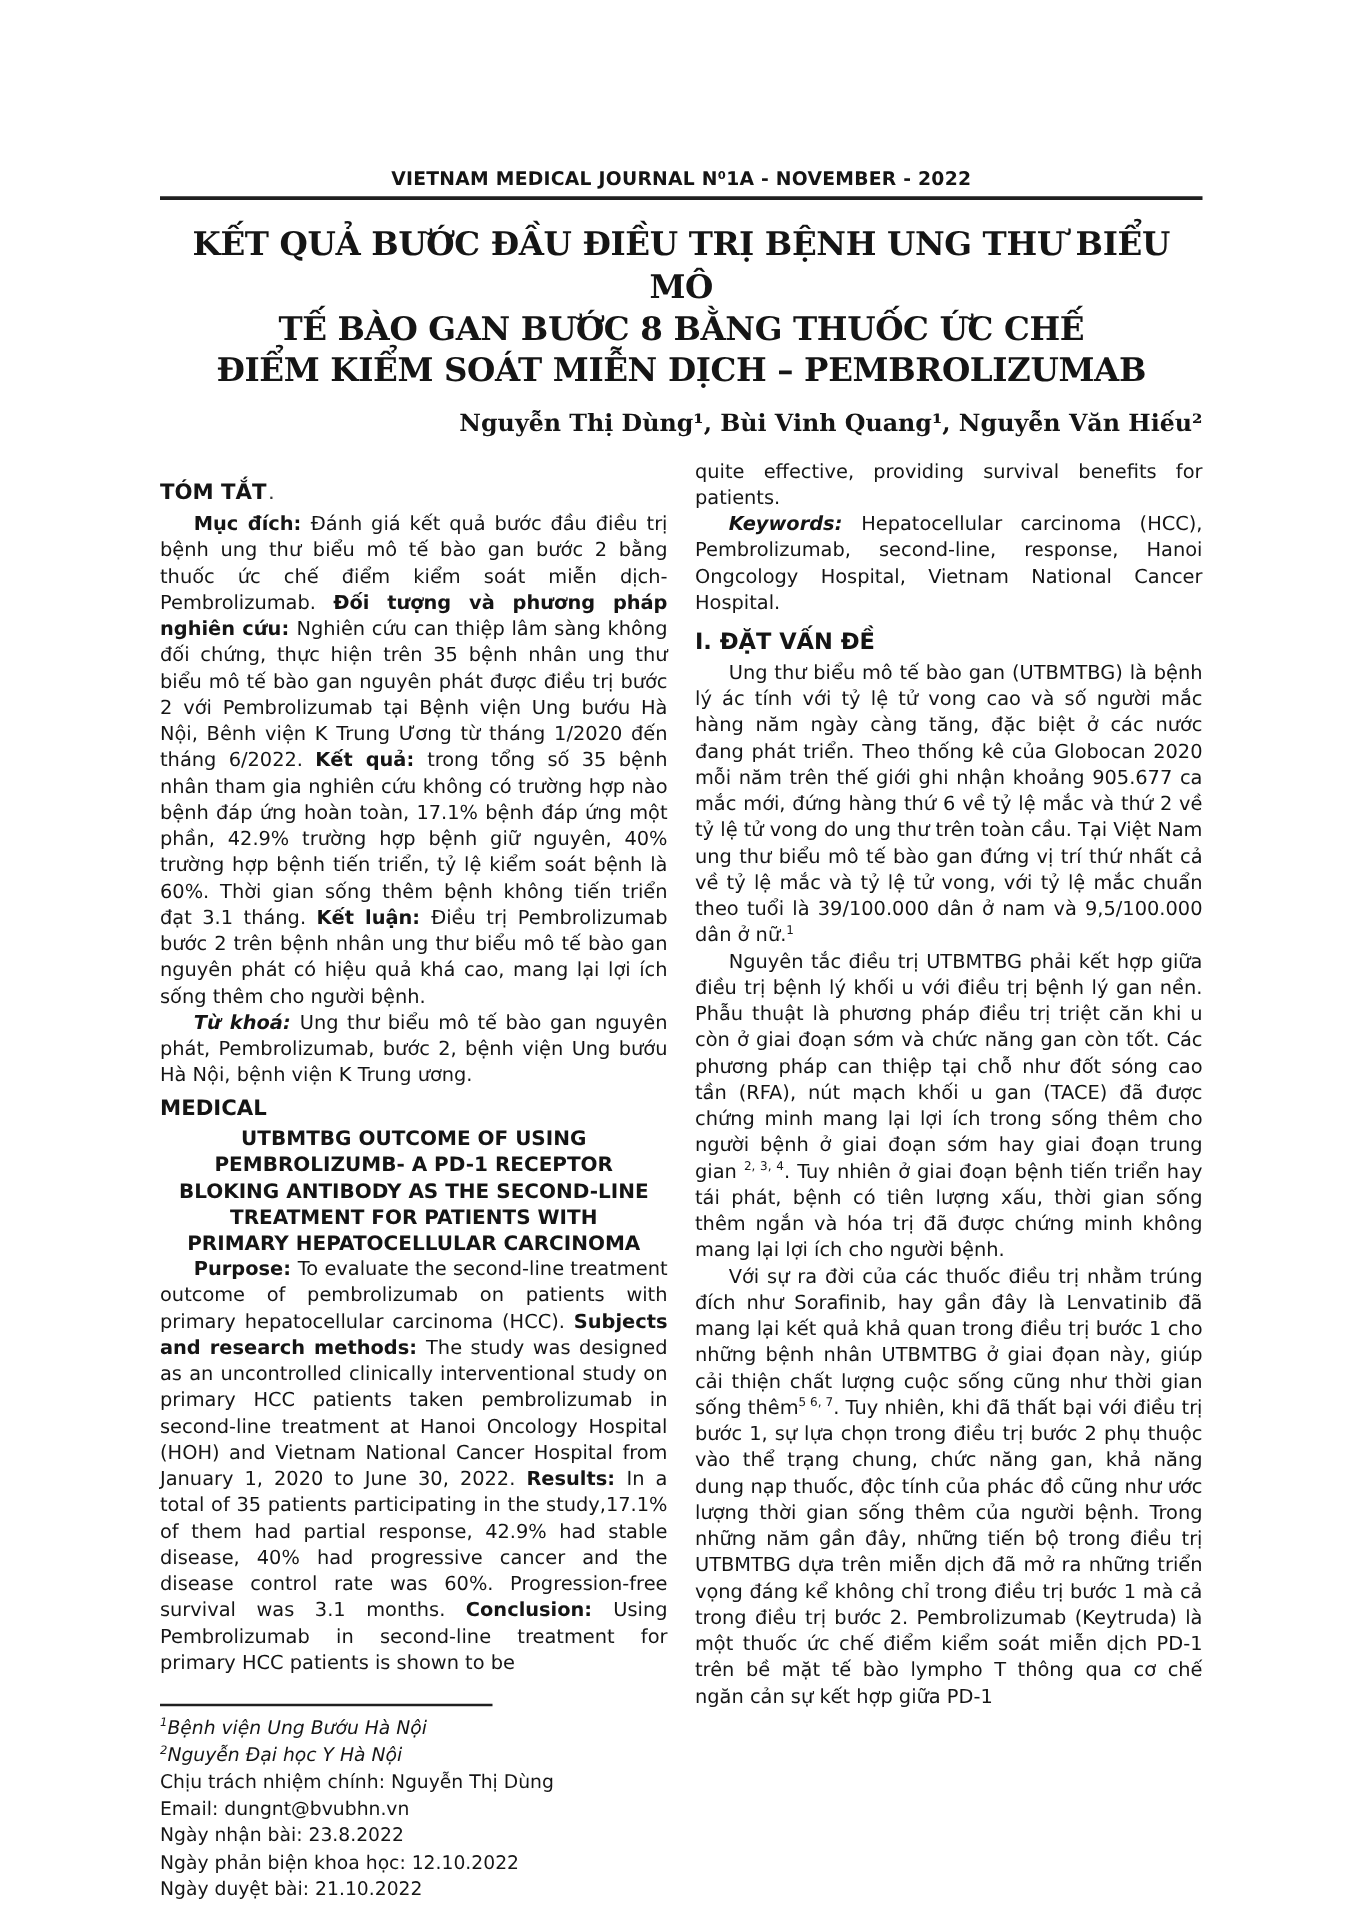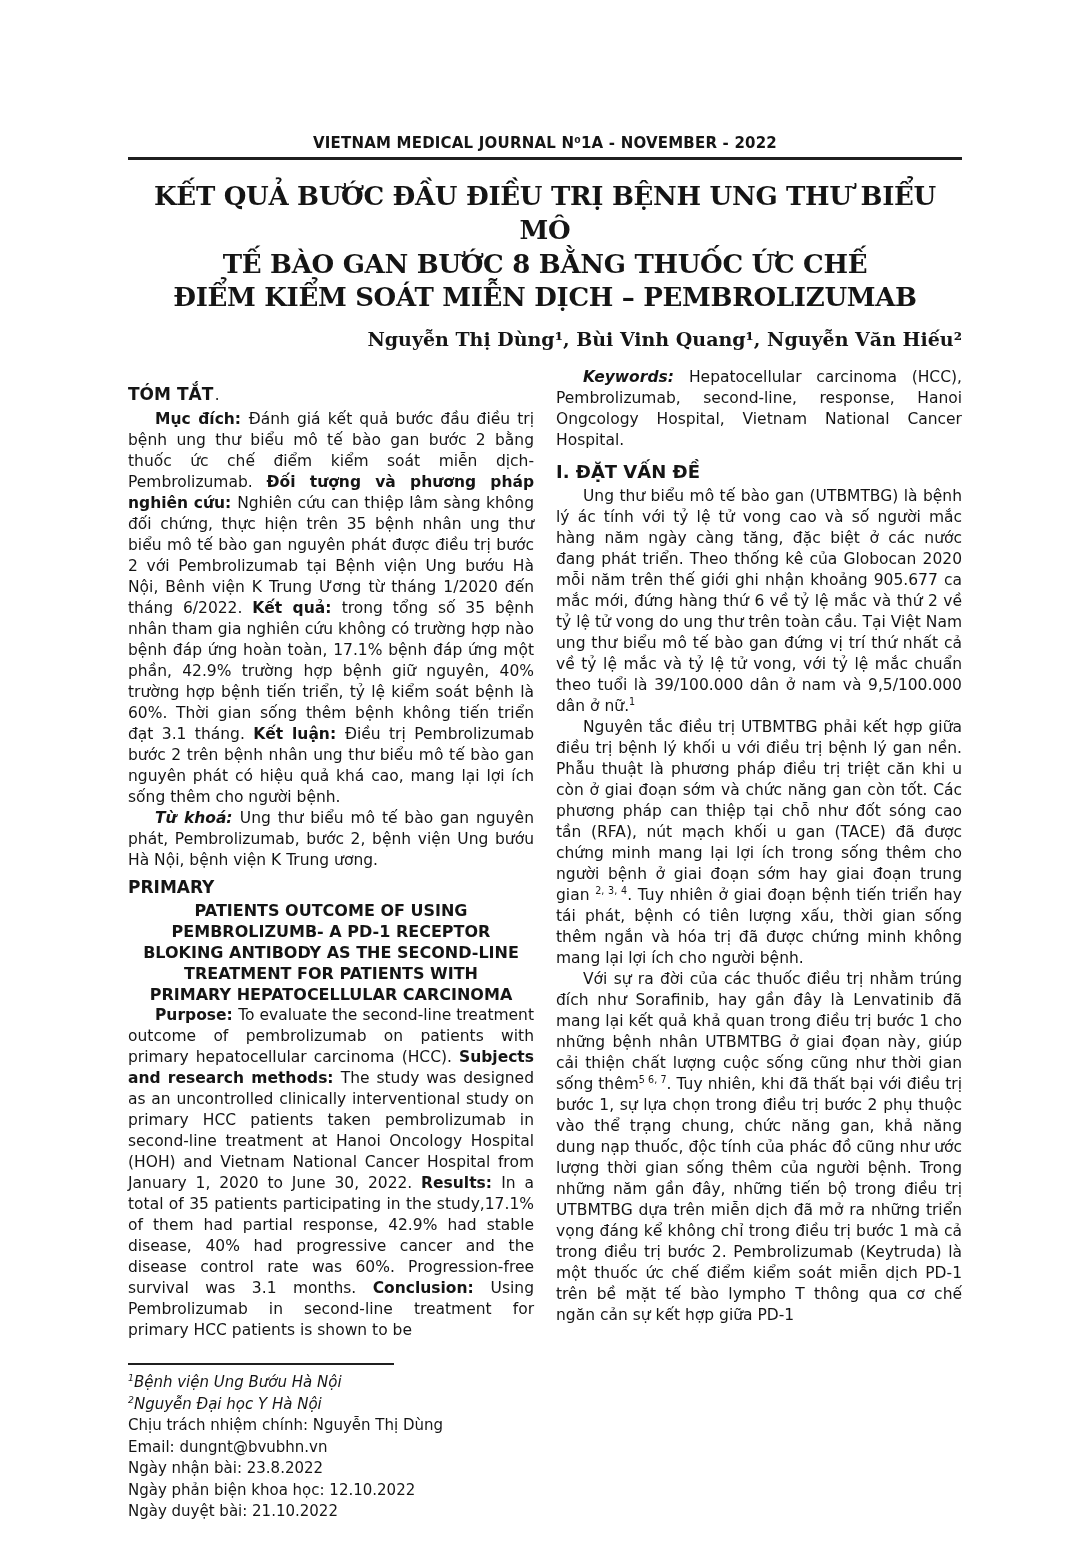--- a/index.html
+++ b/index.html
@@ -69,23 +69,23 @@
 
   <div class="columns">
 
     <div class="col">
       <div class="h-sec abstract-h">
         <span>TÓM TẮT</span><span class="dot">.</span>
       </div>
       <p class="body"><span class="b">Mục đích: </span><span>Đánh giá kết quả bước đầu điều trị bệnh ung thư biểu mô tế bào gan bước 2 bằng thuốc ức chế điểm kiểm soát miễn dịch- Pembrolizumab. </span><span class="b">Đối tượng và phương pháp nghiên cứu: </span><span>Nghiên cứu can thiệp lâm sàng không đối chứng, thực hiện trên 35 bệnh nhân ung thư biểu mô tế bào gan nguyên phát được điều trị bước 2 với Pembrolizumab tại Bệnh viện Ung bướu Hà Nội, Bênh viện K Trung Ương từ tháng 1/2020 đến tháng 6/2022. </span><span class="b">Kết quả: </span><span>trong tổng số 35 bệnh nhân tham gia nghiên cứu không có trường hợp nào bệnh đáp ứng hoàn toàn, 17.1% bệnh đáp ứng một phần, 42.9% trường hợp bệnh giữ nguyên, 40% trường hợp bệnh tiến triển, tỷ lệ kiểm soát bệnh là 60%. Thời gian sống thêm bệnh không tiến triển đạt 3.1 tháng. </span><span class="b">Kết luận: </span><span>Điều trị Pembrolizumab bước 2 trên bệnh nhân ung thư biểu mô tế bào gan nguyên phát có hiệu quả khá cao, mang lại lợi ích sống thêm cho người bệnh.</span></p>
       <p class="body"><span class="b i">Từ khoá: </span><span>Ung thư biểu mô tế bào gan nguyên phát, Pembrolizumab, bước 2, bệnh viện Ung bướu Hà Nội, bệnh viện K Trung ương.</span></p>
 
-      <div class="h-sec">PRIMARY</div>
+      <div class="h-sec">MEDICAL</div>
       <div class="summary-title">
-        <div>PATIENTS OUTCOME OF USING</div>
+        <div>UTBMTBG OUTCOME OF USING</div>
         <div>PEMBROLIZUMB- A PD-1 RECEPTOR</div>
         <div>BLOKING ANTIBODY AS THE SECOND-LINE</div>
         <div>TREATMENT FOR PATIENTS WITH</div>
         <div>PRIMARY HEPATOCELLULAR CARCINOMA</div>
       </div>
       <p class="body"><span class="b">Purpose: </span><span>To evaluate the second-line treatment outcome of pembrolizumab on patients with primary hepatocellular carcinoma (HCC). </span><span class="b">Subjects and research methods: </span><span>The study was designed as an uncontrolled clinically interventional study on primary HCC patients taken pembrolizumab in second-line treatment at Hanoi Oncology Hospital (HOH) and Vietnam National Cancer Hospital from January 1, 2020 to June 30, 2022. </span><span class="b">Results: </span><span>In a total of 35 patients participating in the study,17.1% of them had partial response, 42.9% had stable disease, 40% had progressive cancer and the disease control rate was 60%. Progression-free survival was 3.1 months. </span><span class="b">Conclusion: </span><span>Using Pembrolizumab in second-line treatment for primary HCC patients is shown to be</span></p>
 
       <div class="footnotes">
         <div class="fn-rule"></div>
         <div class="fn-line aff"><sup>1</sup><span>Bệnh viện Ung Bướu Hà Nội</span></div>
@@ -94,20 +94,21 @@
         <div class="fn-line">Email: dungnt@bvubhn.vn</div>
         <div class="fn-line">Ngày nhận bài: 23.8.2022</div>
         <div class="fn-line">Ngày phản biện khoa học: 12.10.2022</div>
         <div class="fn-line">Ngày duyệt bài: 21.10.2022</div>
       </div>
 
       <div class="page-number">318</div>
     </div>
 
     <div class="col">
+      <p class="body noindent">quite effective, providing survival benefits for patients.</p>
       <p class="body"><span class="b i">Keywords: </span><span>Hepatocellular carcinoma (HCC), Pembrolizumab, second-line, response, Hanoi Ongcology Hospital, Vietnam National Cancer Hospital.</span></p>
 
       <div class="h-sec intro-h">I. ĐẶT VẤN ĐỀ</div>
       <p class="body"><span>Ung thư biểu mô tế bào gan (UTBMTBG) là bệnh lý ác tính với tỷ lệ tử vong cao và số người mắc hàng năm ngày càng tăng, đặc biệt ở các nước đang phát triển. Theo thống kê của Globocan 2020 mỗi năm trên thế giới ghi nhận khoảng 905.677 ca mắc mới, đứng hàng thứ 6 về tỷ lệ mắc và thứ 2 về tỷ lệ tử vong do ung thư trên toàn cầu. Tại Việt Nam ung thư biểu mô tế bào gan đứng vị trí thứ nhất cả về tỷ lệ mắc và tỷ lệ tử vong, với tỷ lệ mắc chuẩn theo tuổi là 39/100.000 dân ở nam và 9,5/100.000 dân ở nữ.</span><sup>1</sup></p>
       <p class="body"><span>Nguyên tắc điều trị UTBMTBG phải kết hợp giữa điều trị bệnh lý khối u với điều trị bệnh lý gan nền. Phẫu thuật là phương pháp điều trị triệt căn khi u còn ở giai đoạn sớm và chức năng gan còn tốt. Các phương pháp can thiệp tại chỗ như đốt sóng cao tần (RFA), nút mạch khối u gan (TACE) đã được chứng minh mang lại lợi ích trong sống thêm cho người bệnh ở giai đoạn sớm hay giai đoạn trung gian </span><sup>2, 3, 4</sup><span>. Tuy nhiên ở giai đoạn bệnh tiến triển hay tái phát, bệnh có tiên lượng xấu, thời gian sống thêm ngắn và hóa trị đã được chứng minh không mang lại lợi ích cho người bệnh.</span></p>
       <p class="body"><span>Với sự ra đời của các thuốc điều trị nhằm trúng đích như Sorafinib, hay gần đây là Lenvatinib đã mang lại kết quả khả quan trong điều trị bước 1 cho những bệnh nhân UTBMTBG ở giai đọan này, giúp cải thiện chất lượng cuộc sống cũng như thời gian sống thêm</span><sup>5 6, 7</sup><span>. Tuy nhiên, khi đã thất bại với điều trị bước 1, sự lựa chọn trong điều trị bước 2 phụ thuộc vào thể trạng chung, chức năng gan, khả năng dung nạp thuốc, độc tính của phác đồ cũng như ước lượng thời gian sống thêm của người bệnh. Trong những năm gần đây, những tiến bộ trong điều trị UTBMTBG dựa trên miễn dịch đã mở ra những triển vọng đáng kể không chỉ trong điều trị bước 1 mà cả trong điều trị bước 2. Pembrolizumab (Keytruda) là một thuốc ức chế điểm kiểm soát miễn dịch PD-1 trên bề mặt tế bào lympho T thông qua cơ chế ngăn cản sự kết hợp giữa PD-1</span></p>
     </div>
 
   </div>
 </div>

